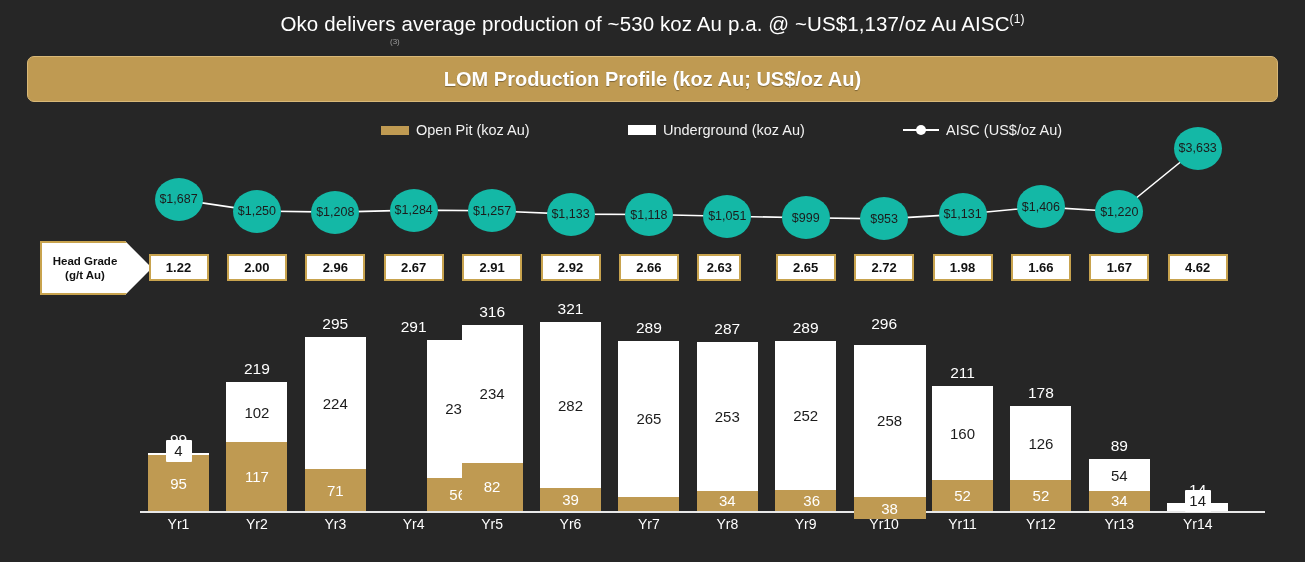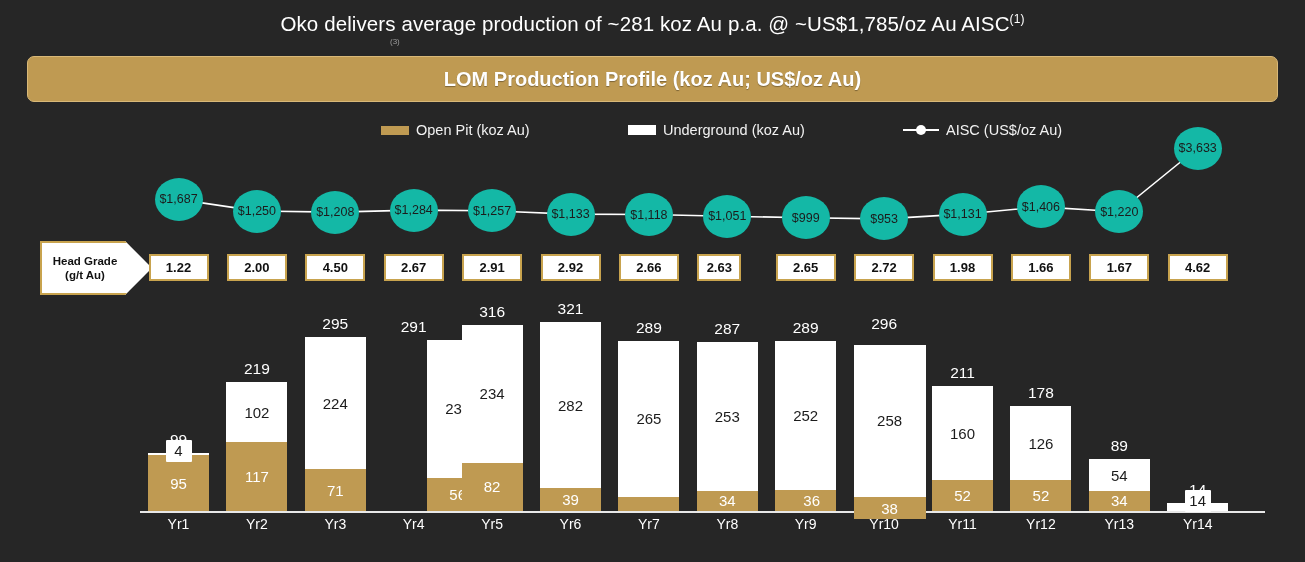--- a/index.html
+++ b/index.html
@@ -104,21 +104,21 @@
     font-size: 15px; display: flex; align-items: center; justify-content: center;
     border-radius: 1px;
   }
 </style>
 </head>
 <body>
 
 <div id="root">
 
   <div class="page-title">
-    <span>Oko delivers average production of ~281 koz Au p.a. @ ~US$1,785/oz Au AISC</span><sup>(1)</sup>
+    <span>Oko delivers average production of ~530 koz Au p.a. @ ~US$1,137/oz Au AISC</span><sup>(1)</sup>
   </div>
   <div class="title-footmark">(3)</div>
 
   <div class="banner">
     <div class="banner-text">LOM Production Profile (koz Au; US$/oz Au)</div>
   </div>
 
   <div class="legend">
     <div class="legend-item" id="lg-op">
       <span class="swatch gold"></span>
@@ -157,21 +157,21 @@
       <div class="aisc-bubble" style="left: 1173.7px; top: 126.5px;">$3,633</div>
     </div>
 
   <div class="hg-arrow">
     <span>Head Grade</span>
     <span>(g/t Au)</span>
   </div>
   <div id="hg-boxes">
       <div class="hg-box" style="left: 148.5px; width: 60px;">1.22</div>
       <div class="hg-box" style="left: 226.9px; width: 60px;">2.00</div>
-      <div class="hg-box" style="left: 305.3px; width: 60px;">4.50</div>
+      <div class="hg-box" style="left: 305.3px; width: 60px;">2.96</div>
       <div class="hg-box" style="left: 383.7px; width: 60px;">2.67</div>
       <div class="hg-box" style="left: 462.1px; width: 60px;">2.91</div>
       <div class="hg-box" style="left: 540.5px; width: 60px;">2.92</div>
       <div class="hg-box" style="left: 618.9px; width: 60px;">2.66</div>
       <div class="hg-box" style="left: 697.3px; width: 44px;">2.63</div>
       <div class="hg-box" style="left: 775.7px; width: 60px;">2.65</div>
       <div class="hg-box" style="left: 854.1px; width: 60px;">2.72</div>
       <div class="hg-box" style="left: 932.5px; width: 60px;">1.98</div>
       <div class="hg-box" style="left: 1010.9px; width: 60px;">1.66</div>
       <div class="hg-box" style="left: 1089.3px; width: 60px;">1.67</div>

